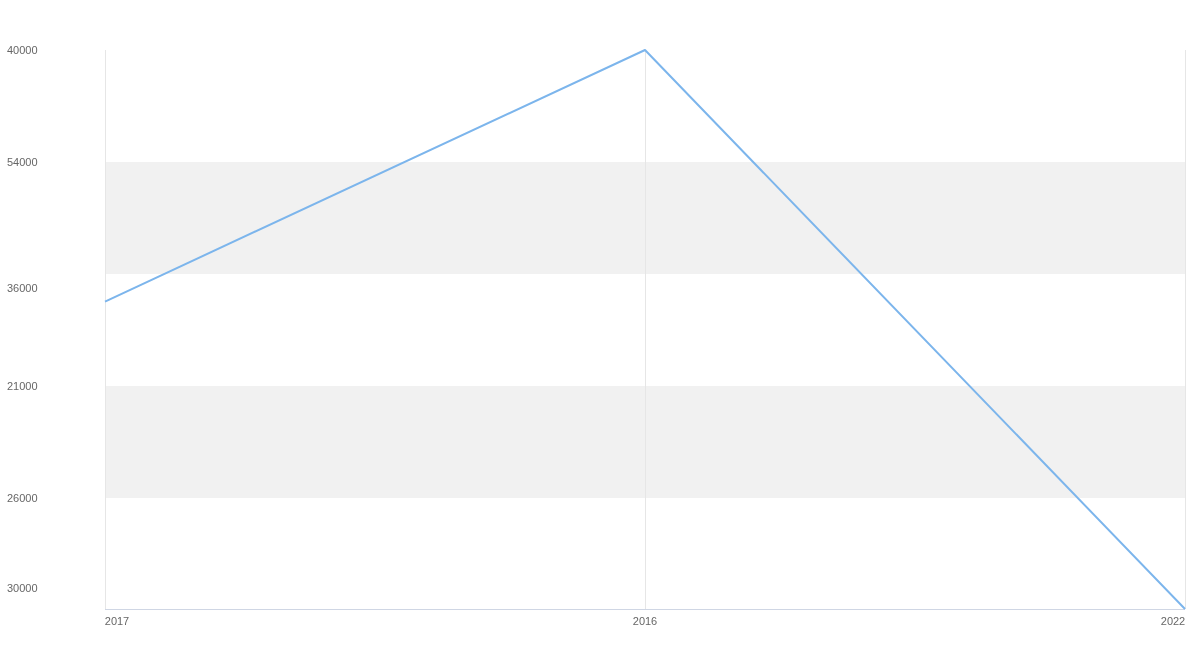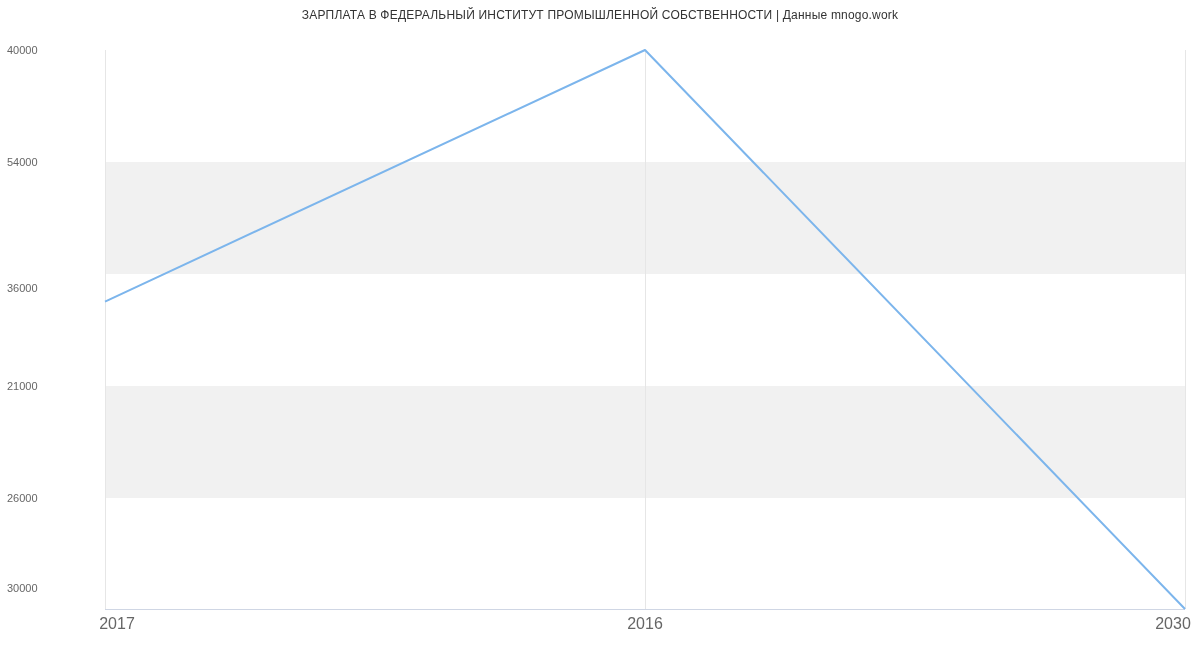--- a/index.html
+++ b/index.html
@@ -54,21 +54,21 @@
     right: 1103px;
     width: 90px;
     text-align: left;
     font-size: 11px;
     color: #666666;
     transform: translateY(-50%);
   }
   .xtick {
     position: absolute;
     top: 615px;
-    font-size: 16px;
+    font-size: 11px;
     color: #666666;
     transform: translateX(-50%);
   }
   svg.line {
     position: absolute;
     left: 0;
     top: 0;
     width: 100%;
     height: 100%;
     overflow: visible;
@@ -77,34 +77,33 @@
     fill: none;
     stroke: #7cb5ec;
     stroke-width: 2;
     stroke-linejoin: round;
   }
 </style>
 </head>
 <body>
 
 <div class="chart-wrap">
-  <div class="title">ЗАРПЛАТА В  ФЕДЕРАЛЬНЫЙ ИНСТИТУТ ПРОМЫШЛЕННОЙ СОБСТВЕННОСТИ | Данные mnogo.work</div>
 
   <div class="plot" id="plot">
       <div class="band" style="top: 112px; height: 112px;"></div>
       <div class="grid-v" style="left: 1080px;"></div>
       <div class="grid-v" style="left: 540px;"></div>
       <div class="grid-v" style="left: 0px;"></div>
       <div class="band" style="top: 336px; height: 112px;"></div>
     <svg class="line" id="line-svg" preserveAspectRatio="none" viewBox="0 0 1080 560">
       <path id="line-path" d="M0 251.99999999999997 L540 0 L1080 560" stroke="#7cb5ec"></path>
     </svg>
   </div>
 <div class="ytick" style="top: 588px;">30000</div>
     <div class="ytick" style="top: 498px;">26000</div>
     <div class="ytick" style="top: 386px;">21000</div>
     <div class="ytick" style="top: 288px;">36000</div>
     <div class="ytick" style="top: 162px;">54000</div>
     <div class="ytick" style="top: 50px;">40000</div>
     <div class="xtick" style="left: 117px;">2017</div>
     <div class="xtick" style="left: 645px;">2016</div>
-    <div class="xtick" style="left: 1173px;">2030</div>
+    <div class="xtick" style="left: 1173px;">2022</div>
   </div>
 
 </body></html>

